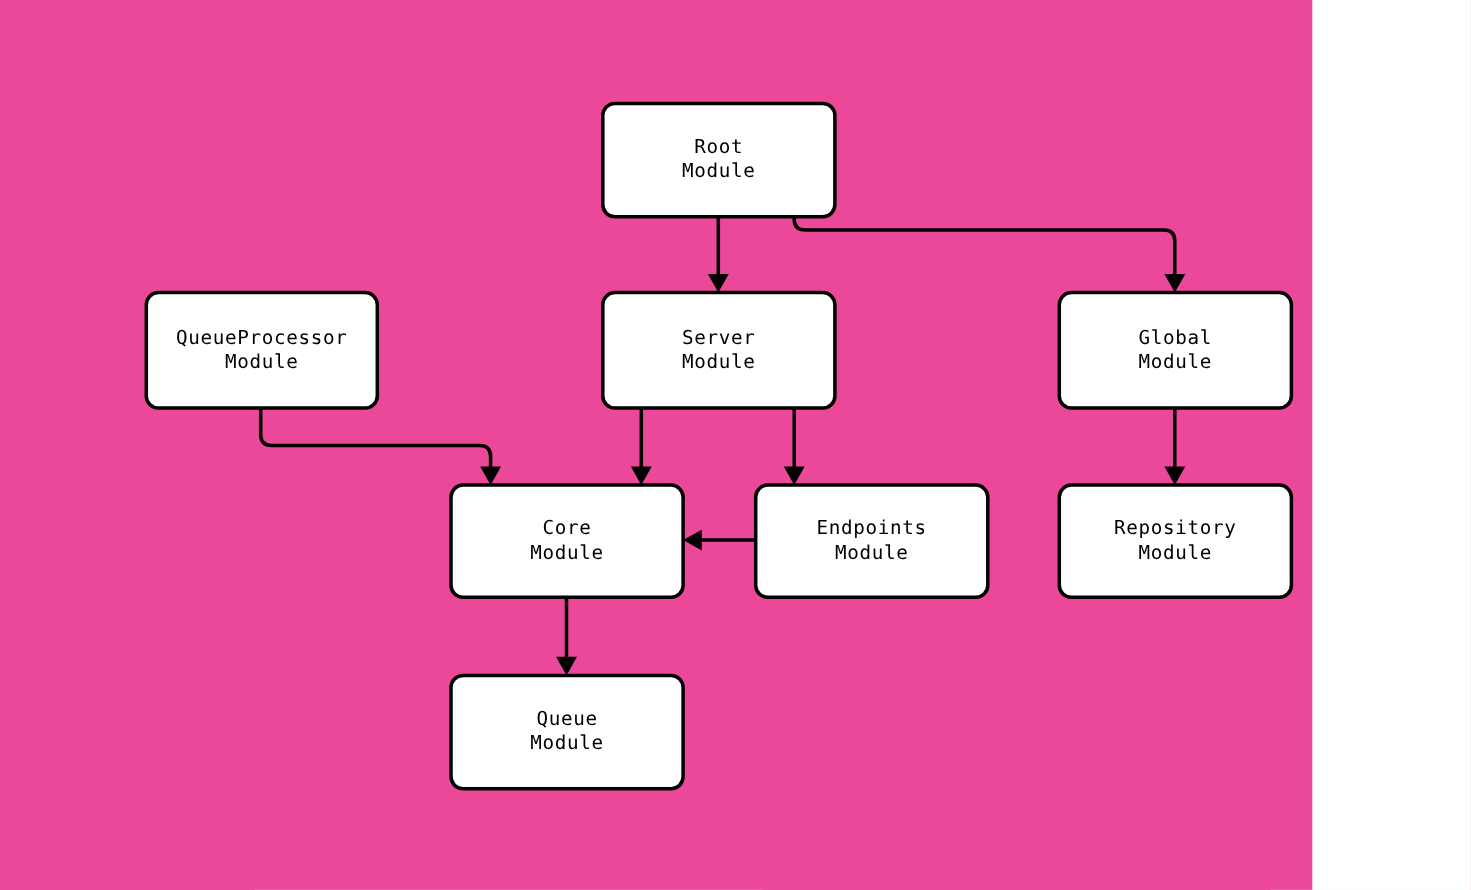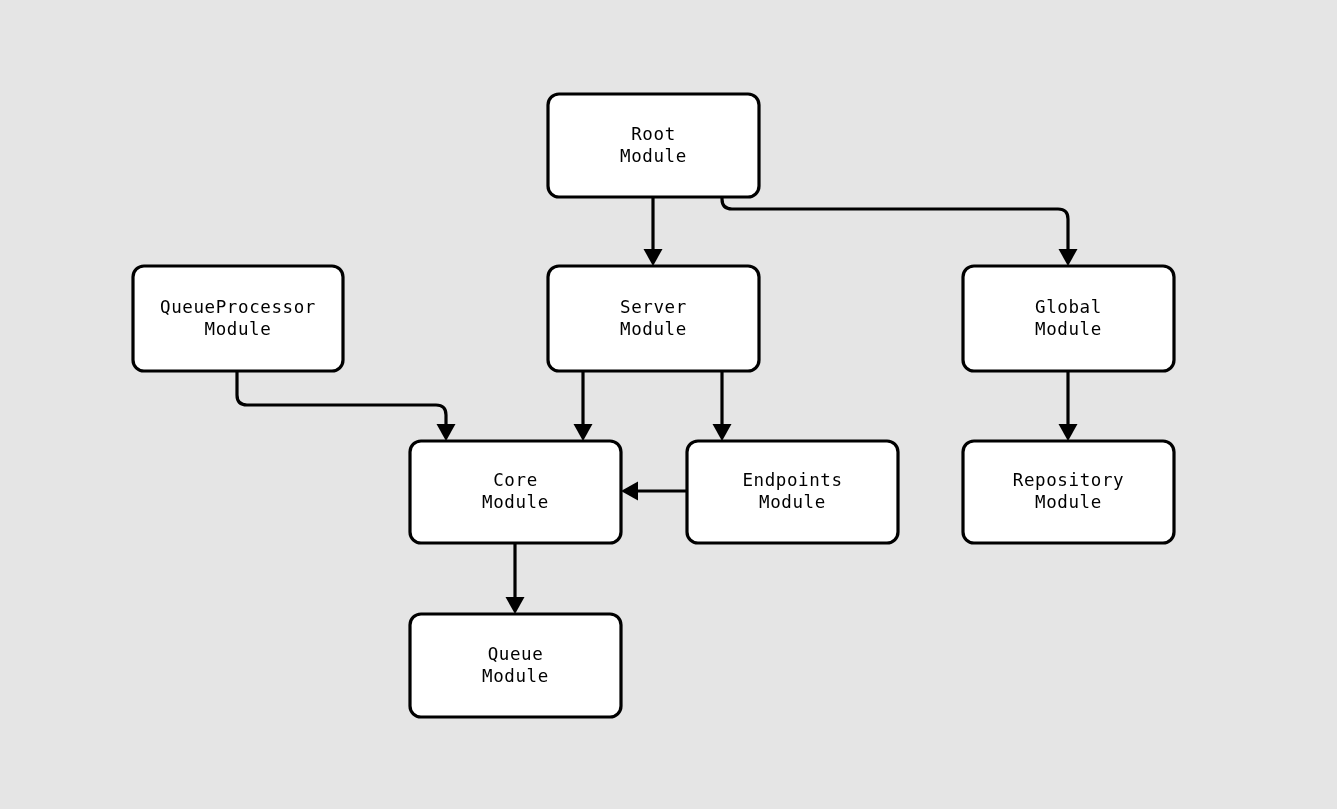--- a/index.html
+++ b/index.html
@@ -6,23 +6,23 @@
   html, body {
     margin: 0;
     padding: 0;
     background: #ffffff;
   }
   body {
     font-family: "DejaVu Sans Mono", "Liberation Mono", monospace;
   }
   #diagram-root {
     position: relative;
-    width: 1337px;
+    width: 1193px;
     height: 809px;
-    background: #e5e5e5;
+    background: #ec4899;
     overflow: hidden;
   }
   #diagram-svg {
     position: absolute;
     top: 0;
     left: 0;
     width: 1337px;
     height: 809px;
     display: block;
   }

